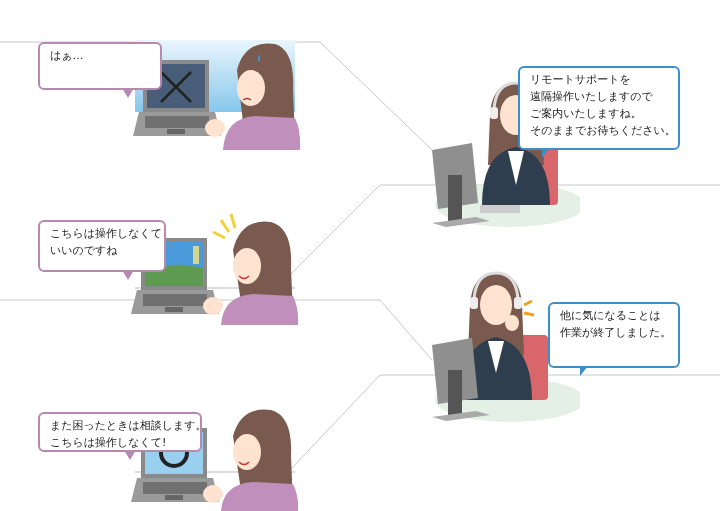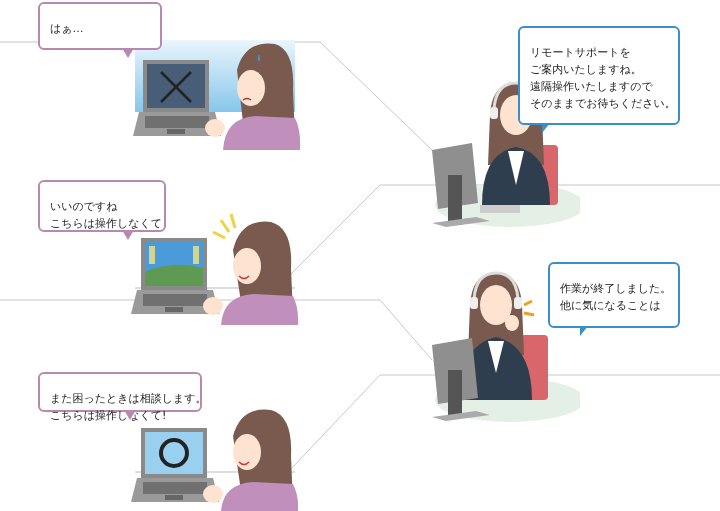--- a/index.html
+++ b/index.html
@@ -1,21 +1,21 @@
 <!DOCTYPE html>
 <html><head>
 <meta charset="utf-8">
 <style>
   html, body { margin:0; padding:0; background:#ffffff; }
   body { width:720px; height:511px; position:relative; overflow:hidden;
          font-family:"DejaVu Sans","Liberation Sans",sans-serif; }
   .abs { position:absolute; }
   svg.lines { position:absolute; left:0; top:0; width:720px; height:511px; }
   .bubble { position:absolute; background:#fff; border-radius:6px;
-            font-size:11px; line-height:17px; color:#222; padding:16px 10px; box-sizing:border-box; }
+            font-size:11px; line-height:17px; color:#222; padding:3px 10px; box-sizing:border-box;margin-top:40px; }
   .bubble.user { border:2px solid #b889b0; }
   .bubble.op { border:2px solid #3c8ec8; }
   .bubble .tail { position:absolute; bottom:-10px; width:0; height:0; }
   .bubble.user .tail { border-left:6px solid transparent; border-right:6px solid transparent; }
   .bubble .line { display:block; white-space:nowrap; }
 </style>
 </head>
 <body>
 
 <svg class="lines" viewBox="0 0 720 511">
@@ -67,24 +67,24 @@
     <path d="M74,34 Q76,8 96,8 Q116,8 118,34" stroke="#ddd" stroke-width="3" fill="none"></path>
     <rect x="70" y="32" width="8" height="12" rx="3" fill="#eee"></rect>
     <rect x="114" y="32" width="8" height="12" rx="3" fill="#eee"></rect>
 
     <polygon points="12,75 52,68 58,128 18,134" fill="#8f8f8f"></polygon>
     <rect x="28" y="100" width="14" height="50" fill="#555"></rect>
     <polygon points="12,148 56,142 70,146 26,152" fill="#aaa"></polygon>
     <rect x="60" y="130" width="40" height="8" fill="#ccc"></rect>
   </svg>
 </div>
-<div class="bubble op" style="left:518px;top:26px;width:162px;height:99px;">
+<div class="bubble op" style="left:518px;top:26px;width:162px;height:84px;">
   <span class="line">リモートサポートを</span>
+  <span class="line">遠隔操作いたしますので</span>
   <span class="line">ご案内いたしますね。</span>
-  <span class="line">遠隔操作いたしますので</span>
   <span class="line">そのままでお待ちください。</span>
   <span class="tail" style="left:22px;border-left:0 solid transparent;border-right:8px solid transparent;border-top:10px solid #3c8ec8;"></span>
 </div>
 
 <div class="abs" style="left:125px;top:210px;width:180px;height:115px;">
   <svg class="abs" style="left:0;top:0" width="180" height="115" viewBox="0 0 180 115">
     <line x1="10" y1="78" x2="170" y2="78" stroke="#ddd" stroke-width="2"></line>
     <g>
       <rect x="16" y="28" width="66" height="52" fill="#8a8a8a"></rect>
       <rect x="20" y="32" width="58" height="44" fill="#4b9ad9"></rect>
@@ -103,22 +103,22 @@
     <g>
       <path d="M108,40 Q116,8 146,12 Q168,18 166,58 L168,105 L118,105 Z" fill="#7a5a4e"></path>
       <ellipse cx="122" cy="56" rx="14" ry="18" fill="#fde3d0"></ellipse>
       <path d="M96,115 Q98,86 128,84 L168,86 Q174,98 173,115 Z" fill="#c08fbb"></path>
       <ellipse cx="88" cy="96" rx="10" ry="9" fill="#fde3d0"></ellipse>
       <path d="M114,66 q5,5 10,0" stroke="#c33" stroke-width="1.5" fill="none"></path>
     </g>
   </svg>
 </div>
 <div class="bubble user" style="left:38px;top:180px;width:128px;height:52px;">
+  <span class="line">こちらは操作しなくて</span>
   <span class="line">いいのですね</span>
-  <span class="line">こちらは操作しなくて</span>
   <span class="tail" style="right:30px;border-top:10px solid #b889b0;"></span>
 </div>
 
 <div class="abs" style="left:420px;top:265px;width:160px;height:160px;">
   <svg class="abs" style="left:0;top:0" width="160" height="160" viewBox="0 0 160 160">
     <ellipse cx="90" cy="135" rx="75" ry="22" fill="#e4f0e6"></ellipse>
     <rect x="100" y="70" width="28" height="65" rx="4" fill="#d9666b"></rect>
     <path d="M50,40 Q52,8 76,8 Q100,8 102,40 L104,90 L48,90 Z" fill="#7a5a4e"></path>
     <ellipse cx="76" cy="40" rx="16" ry="20" fill="#fde3d0"></ellipse>
     <path d="M40,135 Q40,80 76,72 Q112,80 112,135 Z" fill="#2f3e4e"></path>
@@ -130,22 +130,22 @@
     <g stroke="#f0a020" stroke-width="3">
       <line x1="104" y1="40" x2="112" y2="36"></line>
       <line x1="104" y1="48" x2="114" y2="50"></line>
     </g>
     <polygon points="12,80 52,73 58,133 18,139" fill="#8f8f8f"></polygon>
     <rect x="28" y="105" width="14" height="48" fill="#555"></rect>
     <polygon points="12,152 56,146 70,150 26,156" fill="#aaa"></polygon>
   </svg>
 </div>
 <div class="bubble op" style="left:548px;top:262px;width:132px;height:66px;">
+  <span class="line">他に気になることは</span>
   <span class="line">作業が終了しました。</span>
-  <span class="line">他に気になることは</span>
   <span class="tail" style="left:30px;border-left:0 solid transparent;border-right:8px solid transparent;border-top:10px solid #3c8ec8;"></span>
 </div>
 
 <div class="abs" style="left:125px;top:400px;width:180px;height:111px;">
   <svg class="abs" style="left:0;top:0" width="180" height="111" viewBox="0 0 180 111">
     <line x1="10" y1="72" x2="170" y2="72" stroke="#ddd" stroke-width="2"></line>
     <g>
       <rect x="16" y="28" width="66" height="50" fill="#8a8a8a"></rect>
       <rect x="20" y="32" width="58" height="42" fill="#9ad0ef"></rect>
       <circle cx="49" cy="53" r="13" stroke="#222" stroke-width="4" fill="none"></circle>

